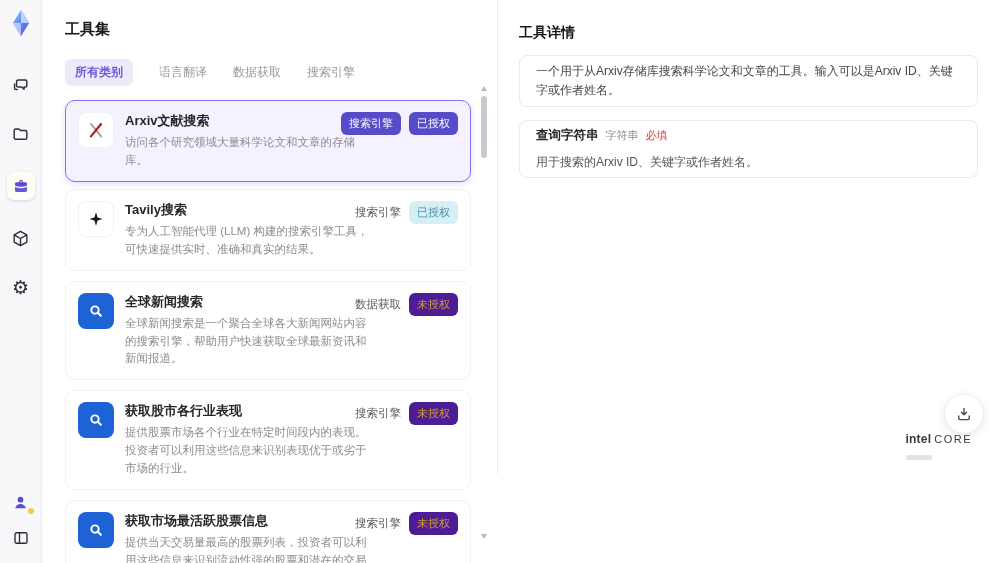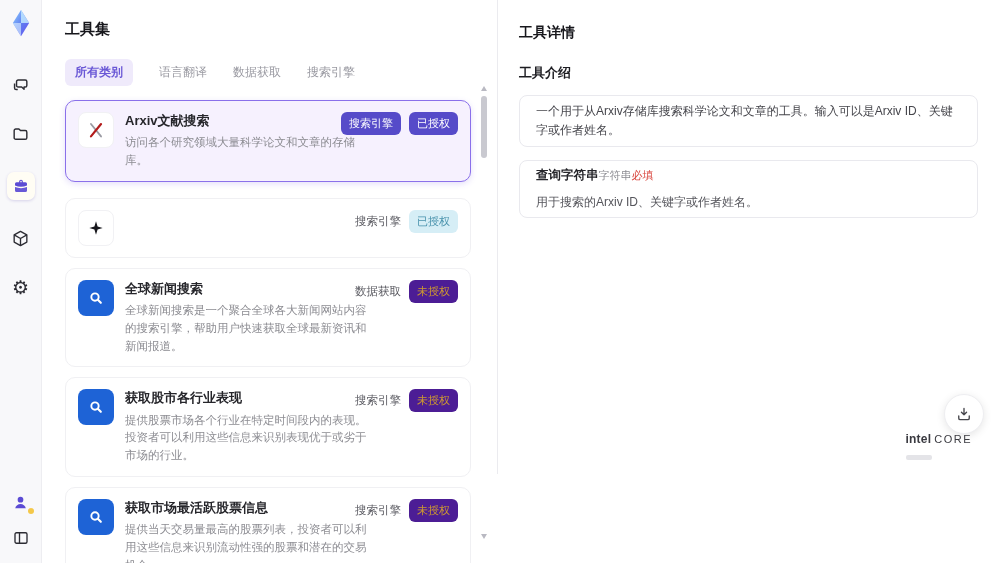--- a/index.html
+++ b/index.html
@@ -39,21 +39,21 @@
   .tab.active { background:#efeafb; color:#6a58d6; font-weight:bold; padding:5px 10px; border-radius:6px; }
 
   .cards { display:flex; flex-direction:column; }
   .card {
     display:flex; gap:11px; background:#fff; border:1px solid #f0f0f3;
     border-radius:10px; padding:11px 12px; margin-bottom:10px; cursor:pointer;
     position:relative;
   }
   .card.selected {
     background:#f6f1fe; border:1px solid #8a70ea;
-    box-shadow:0 2px 6px rgba(120,90,230,.20); margin-bottom:16px;
+    box-shadow:0 2px 6px rgba(120,90,230,.20); margin-bottom:7px;
   }
   .tool-icon {
     width:36px; height:36px; border-radius:8px; flex:none;
     display:flex; align-items:center; justify-content:center;
   }
   .tool-icon.white { background:#fff; border:1px solid #f1f1f4; }
   .tool-icon.blue  { background:#1e63d6; }
   .card-text { width:252px; }
   .card-name { font-size:13px; font-weight:bold; color:#26262b; line-height:1.4; }
   .card-desc { font-size:11.5px; color:#8c8c92; line-height:1.55; margin-top:4px; }
@@ -79,21 +79,21 @@
     position:absolute; left:497px; top:0; right:0; height:474px;
     background:#fff; border-left:1px solid #ebebef; padding:16px 22px 0 21px;
   }
   .detail-title { font-size:14px; font-weight:bold; color:#17171c; margin-top:8px; }
   .section-h { font-size:13px; font-weight:bold; color:#1d1d22; margin-top:22px; }
   .box {
     border:1px solid #e9e9ee; border-radius:8px; background:#fff;
     padding:6px 16px; margin-top:13px;
   }
   .intro-text { font-size:12px; color:#46464c; line-height:1.6; }
-  .param-line { display:flex; align-items:baseline; }
+  .param-line { display:flex; align-items:baseline; gap:7px; }
   .param-name { font-size:12.5px; font-weight:bold; color:#26262b; }
   .param-type { font-size:11px; color:#8a8a90; }
   .param-req { font-size:11px; color:#d9463e; }
   .param-desc { font-size:12px; color:#55555b; margin-top:9px; line-height:1.5; }
 
   
   .dl-btn {
     position:absolute; right:16px; bottom:40px; width:40px; height:40px;
     background:#fff; border:1px solid #eeeef1; border-radius:50%;
     display:flex; align-items:center; justify-content:center; cursor:pointer;
@@ -198,20 +198,24 @@
         <span class="tag-solid">已授权</span>
       </div>
     </div>
 
     <div class="card">
       <div class="tool-icon white">
         <svg width="20" height="20" viewBox="0 0 24 24">
           <path d="M12 4l1.9 6.1L20 12l-6.1 1.9L12 20l-1.9-6.1L4 12l6.1-1.9z" fill="#17171c"></path>
         </svg>
       </div>
+      <div class="card-text">
+        <div class="card-name">Tavily搜索</div>
+        <div class="card-desc">专为人工智能代理 (LLM) 构建的搜索引擎工具，可快速提供实时、准确和真实的结果。</div>
+      </div>
       <div class="card-tags">
         <span class="cat-text">搜索引擎</span>
         <span class="badge badge-ok">已授权</span>
       </div>
     </div>
 
     <div class="card">
       <div class="tool-icon blue">
         <svg width="20" height="20" viewBox="0 0 24 24" fill="none">
           <circle cx="10.8" cy="10.8" r="4.4" stroke="#fff" stroke-width="2.3"></circle>
@@ -267,21 +271,20 @@
   <div class="vscroll">
     <span class="up"></span>
     <span class="thumb"></span>
     <span class="down"></span>
   </div>
 </div>
 
 <div class="detail-panel">
   <div class="detail-title">工具详情</div>
 
-  <div class="section-h">工具介绍</div>
   <div class="box">
     <div class="intro-text">一个用于从Arxiv存储库搜索科学论文和文章的工具。输入可以是Arxiv ID、关键字或作者姓名。</div>
   </div>
 
   <div class="box">
     <div class="param-line">
       <span class="param-name">查询字符串</span>
       <span class="param-type">字符串</span>
       <span class="param-req">必填</span>
     </div>

